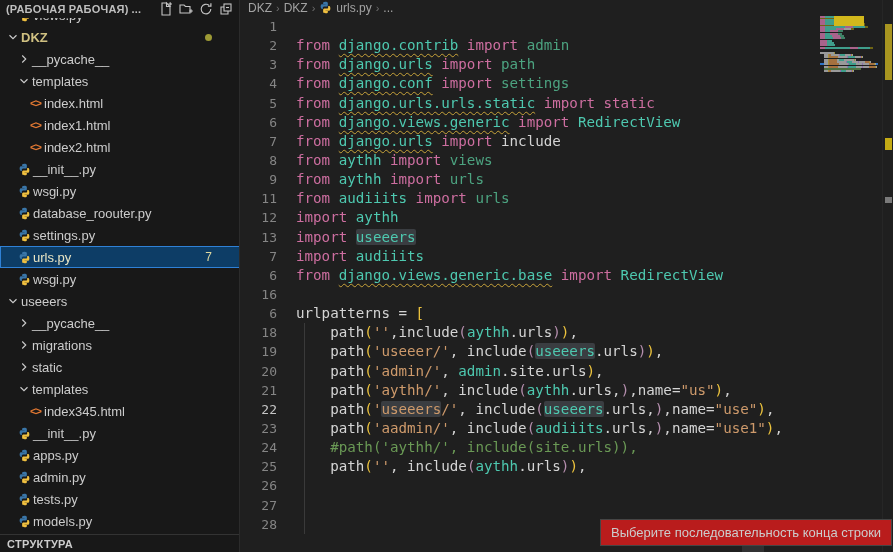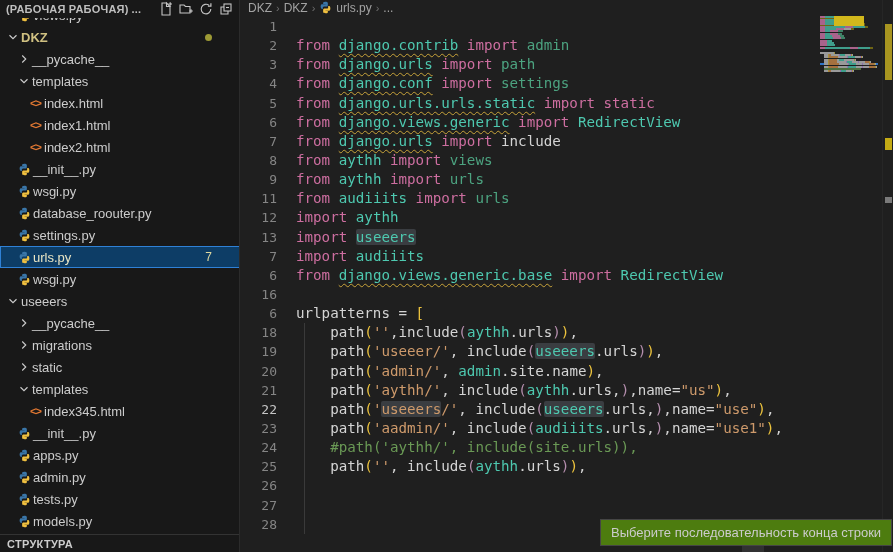--- a/index.html
+++ b/index.html
@@ -69,21 +69,21 @@
   .m-txt{background:#9a9a9a} .m-str{background:#a5713f} .m-com{background:#4e7040}
   .m-b1{background:#a5913a} .m-b2{background:#8f6fb0} .m-ws{background:transparent}
   #mmblob { position:absolute; }
 
   
   #ruler { position:absolute; left:641px; top:0; width:11px; height:552px; border-left:1px solid #262626; }
   .rmark { position:absolute; left:2px; width:7px; }
 
   
   #tooltip { position:absolute; left:600px; top:519px; height:27px;
-    background:#4d7c0f; border:1px solid #454545; color:#cccccc; font-size:13px;
+    background:#b91c1c; border:1px solid #454545; color:#cccccc; font-size:13px;
     display:flex; align-items:center; padding:0 10px; z-index:10; }
   #notch { position:absolute; left:742px; top:546px; width:22px; height:6px; background:#313132; }
 </style>
 </head>
 <body>
 
 <div id="app">
 
   <div id="sidebar">
     <div id="tree">
@@ -350,21 +350,21 @@
         <div class="line"><span class="ln">9</span><span class="codetxt"><span class="c-kw">from </span><span class="c-mod">aythh</span><span class="c-kw"> import </span><span class="c-imp">urls</span></span></div>
         <div class="line"><span class="ln">11</span><span class="codetxt"><span class="c-kw">from </span><span class="c-mod">audiiits</span><span class="c-kw"> import </span><span class="c-imp">urls</span></span></div>
         <div class="line"><span class="ln">12</span><span class="codetxt"><span class="c-kw">import </span><span class="c-mod">aythh</span></span></div>
         <div class="line"><span class="ln">13</span><span class="codetxt"><span class="c-kw">import </span><span class="c-mod hl">useeers</span></span></div>
         <div class="line"><span class="ln">7</span><span class="codetxt"><span class="c-kw">import </span><span class="c-mod">audiiits</span></span></div>
         <div class="line"><span class="ln">6</span><span class="codetxt"><span class="c-kw">from </span><span class="c-mod u">django.views.generic.base</span><span class="c-kw"> import </span><span class="c-mod">RedirectView</span></span></div>
         <div class="line"><span class="ln">16</span><span class="codetxt"></span></div>
         <div class="line"><span class="ln">6</span><span class="codetxt"><span class="c-txt">urlpatterns = </span><span class="c-b1">[</span></span></div>
         <div class="line"><span class="ln">18</span><span class="guide"></span><span class="codetxt"><span class="c-ws">    </span><span class="c-txt">path</span><span class="c-b1">(</span><span class="c-str">''</span><span class="c-txt">,</span><span class="c-txt">include</span><span class="c-b2">(</span><span class="c-mod">aythh</span><span class="c-txt">.urls</span><span class="c-b2">)</span><span class="c-b1">)</span><span class="c-txt">,</span></span></div>
         <div class="line"><span class="ln">19</span><span class="guide"></span><span class="codetxt"><span class="c-ws">    </span><span class="c-txt">path</span><span class="c-b1">(</span><span class="c-str">'useeer/'</span><span class="c-txt">, </span><span class="c-txt">include</span><span class="c-b2">(</span><span class="c-mod hl">useeers</span><span class="c-txt">.urls</span><span class="c-b2">)</span><span class="c-b1">)</span><span class="c-txt">,</span></span></div>
-        <div class="line"><span class="ln">20</span><span class="guide"></span><span class="codetxt"><span class="c-ws">    </span><span class="c-txt">path</span><span class="c-b1">(</span><span class="c-str">'admin/'</span><span class="c-txt">, </span><span class="c-mod">admin</span><span class="c-txt">.site.name</span><span class="c-b1">)</span><span class="c-txt">,</span></span></div>
+        <div class="line"><span class="ln">20</span><span class="guide"></span><span class="codetxt"><span class="c-ws">    </span><span class="c-txt">path</span><span class="c-b1">(</span><span class="c-str">'admin/'</span><span class="c-txt">, </span><span class="c-mod">admin</span><span class="c-txt">.site.urls</span><span class="c-b1">)</span><span class="c-txt">,</span></span></div>
         <div class="line"><span class="ln">21</span><span class="guide"></span><span class="codetxt"><span class="c-ws">    </span><span class="c-txt">path</span><span class="c-b1">(</span><span class="c-str">'aythh/'</span><span class="c-txt">, </span><span class="c-txt">include</span><span class="c-b2">(</span><span class="c-mod">aythh</span><span class="c-txt">.urls,</span><span class="c-b2">)</span><span class="c-txt">,name=</span><span class="c-str">"us"</span><span class="c-b1">)</span><span class="c-txt">,</span></span></div>
         <div class="line cur"><span class="ln">22</span><span class="guide"></span><span class="codetxt"><span class="c-ws">    </span><span class="c-txt">path</span><span class="c-b1">(</span><span class="c-str">'</span><span class="c-str hl">useeers</span><span class="c-str">/'</span><span class="c-txt">, </span><span class="c-txt">include</span><span class="c-b2">(</span><span class="c-mod hl">useeers</span><span class="c-txt">.urls,</span><span class="c-b2">)</span><span class="c-txt">,name=</span><span class="c-str">"use"</span><span class="c-b1">)</span><span class="c-txt">,</span></span></div>
         <div class="line"><span class="ln">23</span><span class="guide"></span><span class="codetxt"><span class="c-ws">    </span><span class="c-txt">path</span><span class="c-b1">(</span><span class="c-str">'aadmin/'</span><span class="c-txt">, </span><span class="c-txt">include</span><span class="c-b2">(</span><span class="c-mod">audiiits</span><span class="c-txt">.urls,</span><span class="c-b2">)</span><span class="c-txt">,name=</span><span class="c-str">"use1"</span><span class="c-b1">)</span><span class="c-txt">,</span></span></div>
         <div class="line"><span class="ln">24</span><span class="guide"></span><span class="codetxt"><span class="c-ws">    </span><span class="c-com">#path('aythh/', include(site.urls)),</span></span></div>
         <div class="line"><span class="ln">25</span><span class="guide"></span><span class="codetxt"><span class="c-ws">    </span><span class="c-txt">path</span><span class="c-b1">(</span><span class="c-str">''</span><span class="c-txt">, </span><span class="c-txt">include</span><span class="c-b2">(</span><span class="c-mod">aythh</span><span class="c-txt">.urls</span><span class="c-b2">)</span><span class="c-b1">)</span><span class="c-txt">,</span></span></div>
         <div class="line"><span class="ln">26</span><span class="guide"></span><span class="codetxt"></span></div>
         <div class="line"><span class="ln">27</span><span class="guide"></span><span class="codetxt"></span></div>
         <div class="line"><span class="ln">28</span><span class="guide"></span><span class="codetxt"></span></div>
       </div>
     <div id="minimap">

